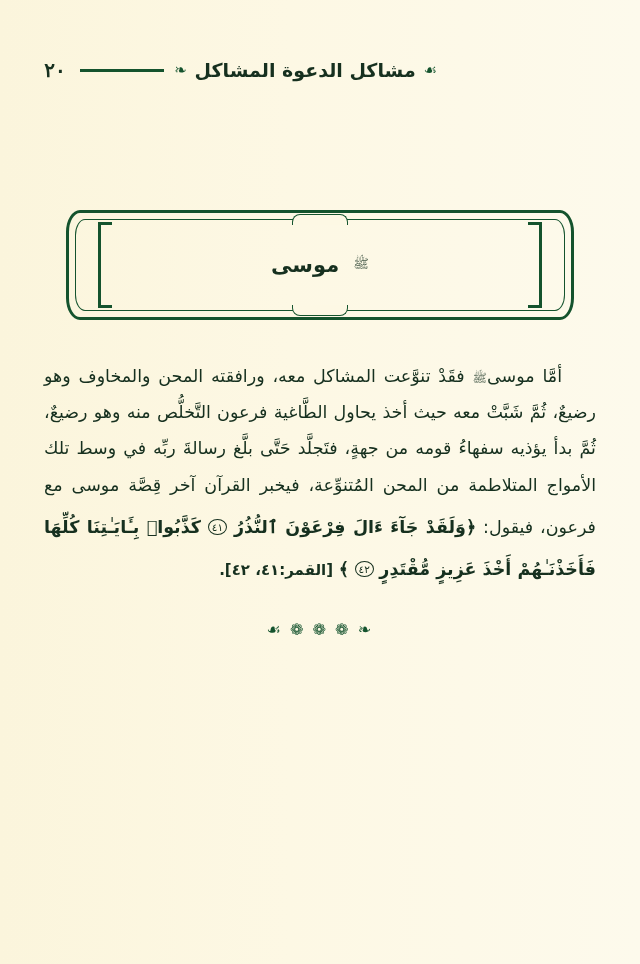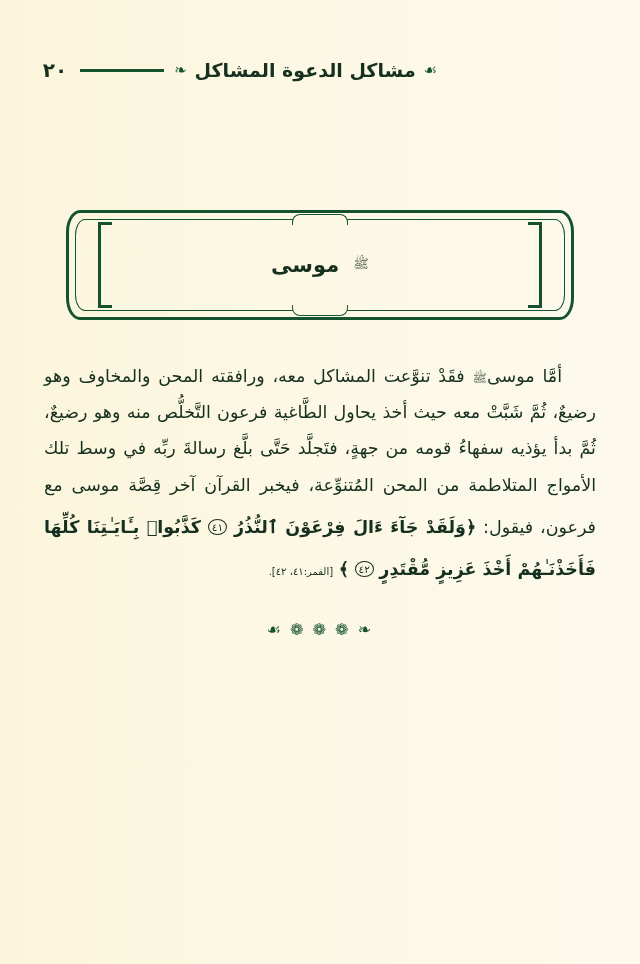--- a/index.html
+++ b/index.html
@@ -34,20 +34,21 @@
     align-items: center;
     gap: 10px;
   }
   .page-number {
     font-size: 20px;
     font-weight: bold;
     color: #16301f;
     min-width: 30px;
     text-align: center;
     letter-spacing: 0;
+    font-family: Liberation Serif, serif;
   }
   .header-rule {
     flex: 0 0 84px;
     height: 3px;
     background: #14532d;
   }
   .header-title-wrap {
     flex: 1 1 auto;
     display: flex;
     flex-direction: row-reverse;
@@ -182,21 +183,22 @@
     display: inline-block;
     border: 1px solid #16301f;
     border-radius: 50%;
     font-size: 10.5px;
     padding: 0 3px;
     line-height: 1.35;
     vertical-align: 2px;
     margin-top: 16px;
   }
   .ref {
-    font-size: 10px;
+    font-size: 15px;
+    font-weight: bold;
   }
 
   
   .bottom-orn {
     position: absolute;
     top: 620px;
     left: 0;
     right: 0;
     text-align: center;
     font-size: 16px;

